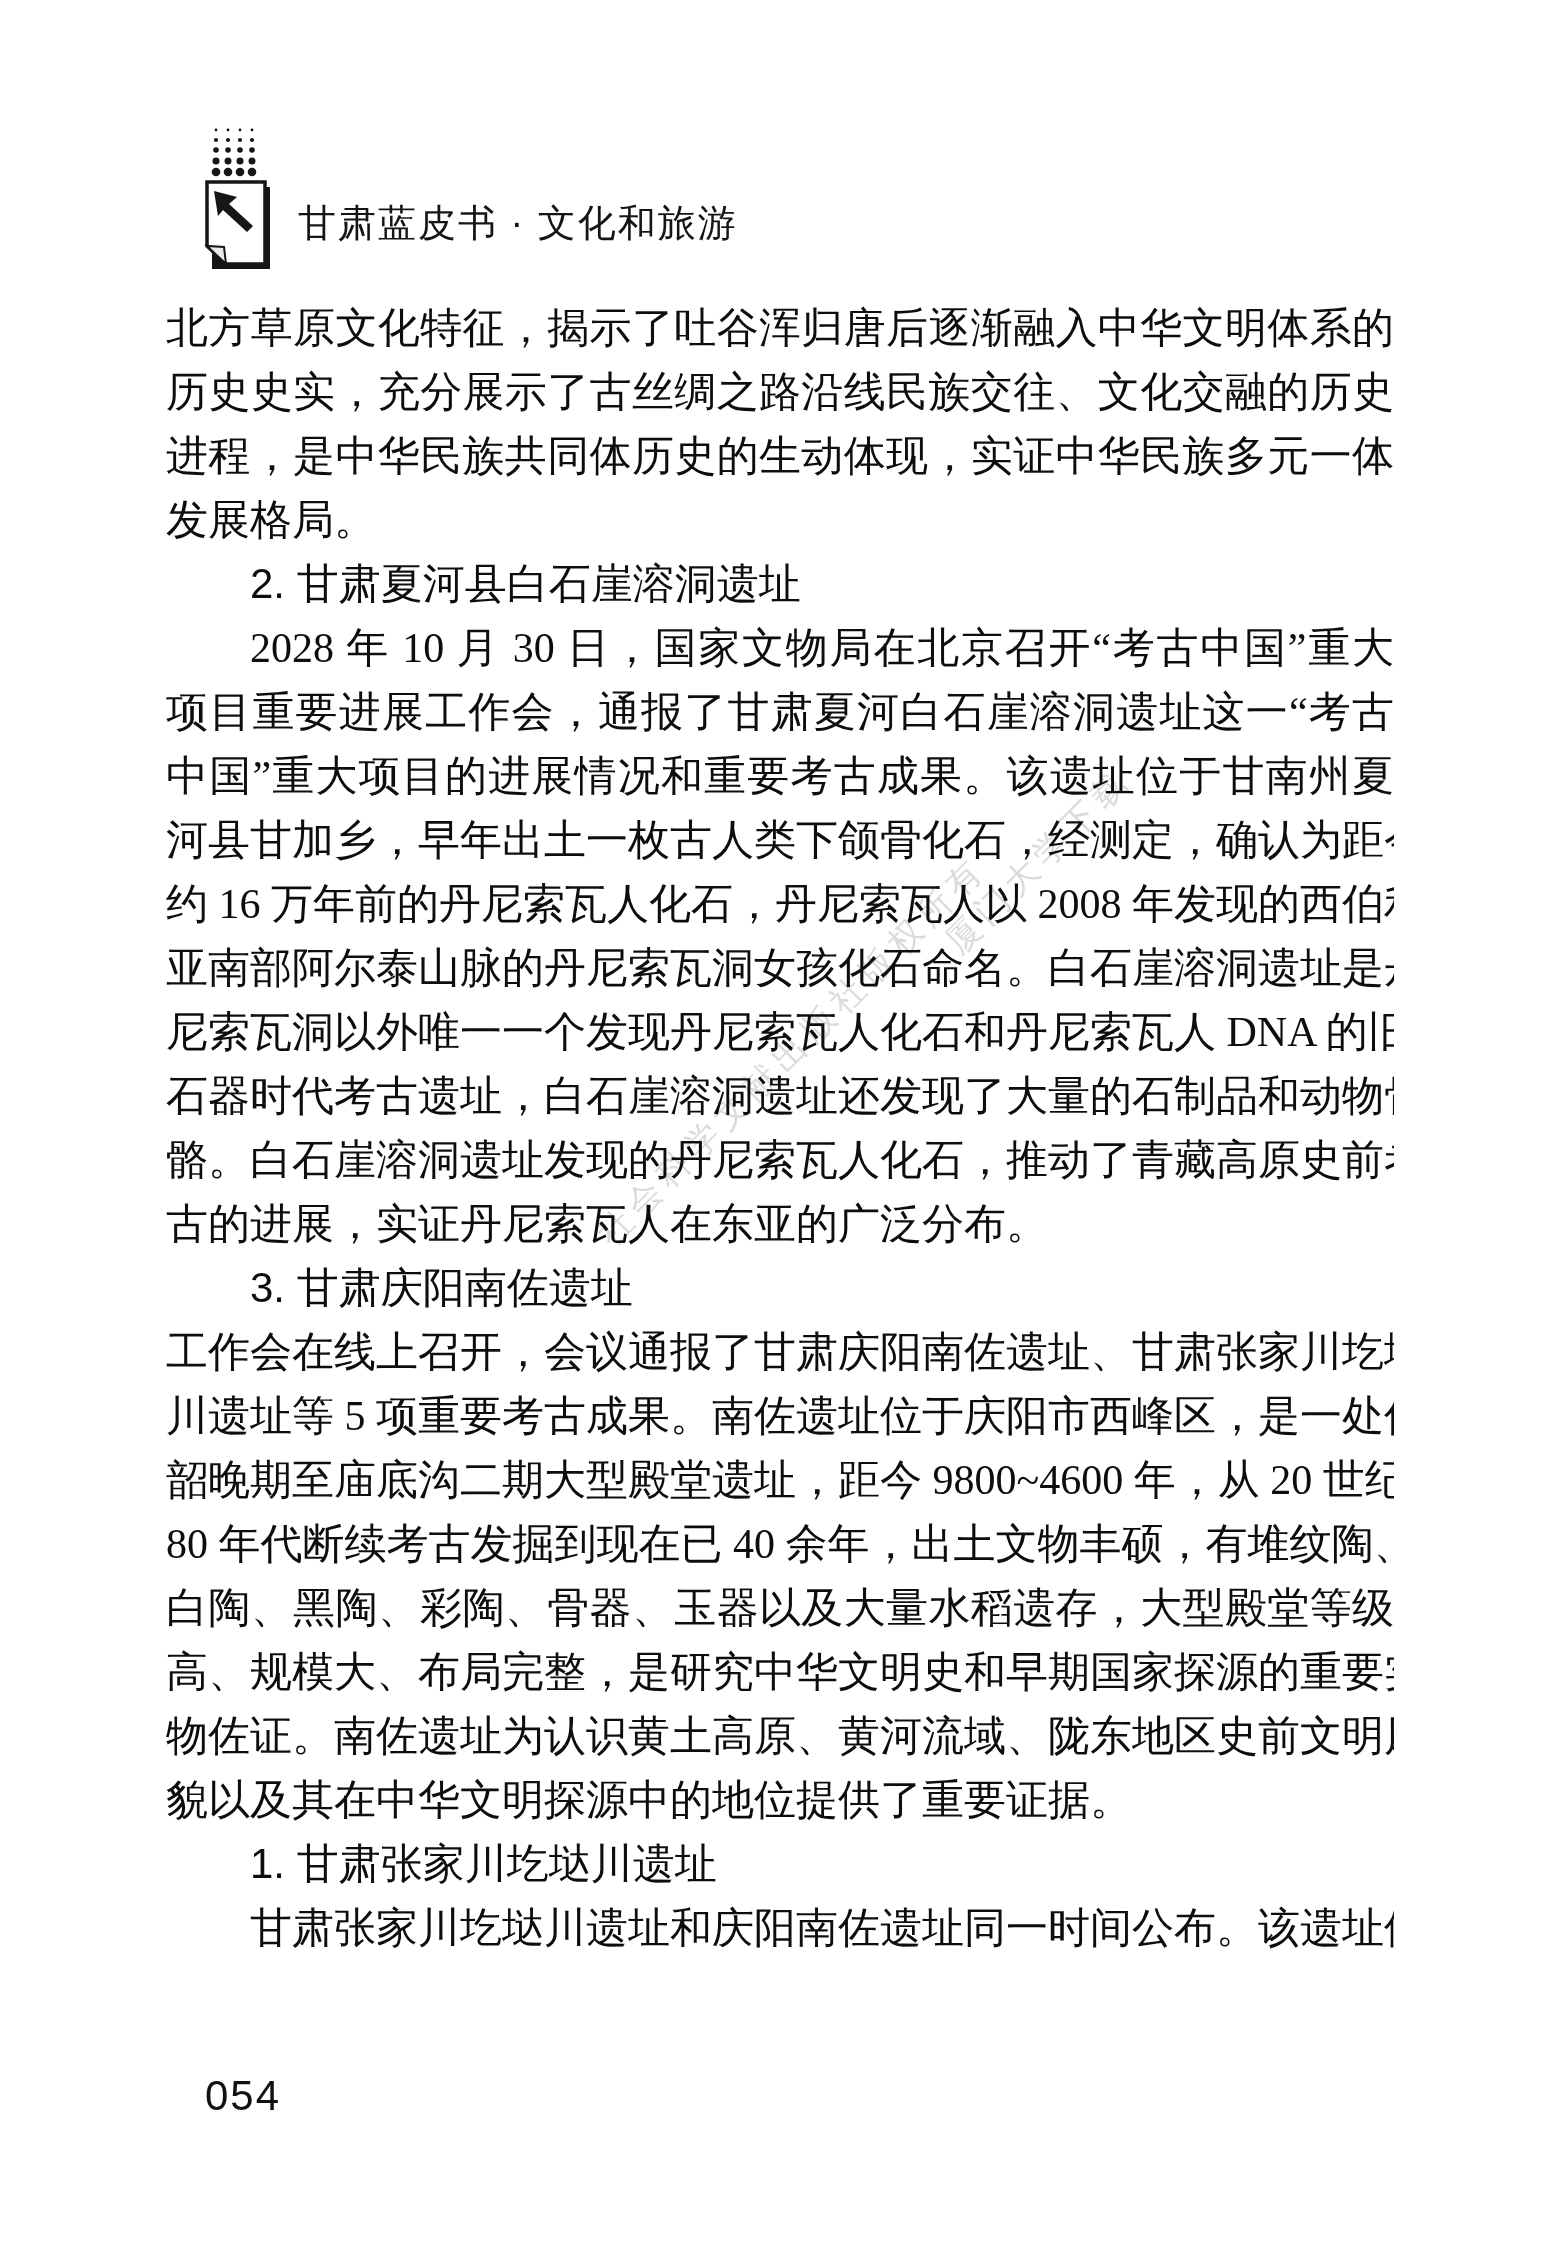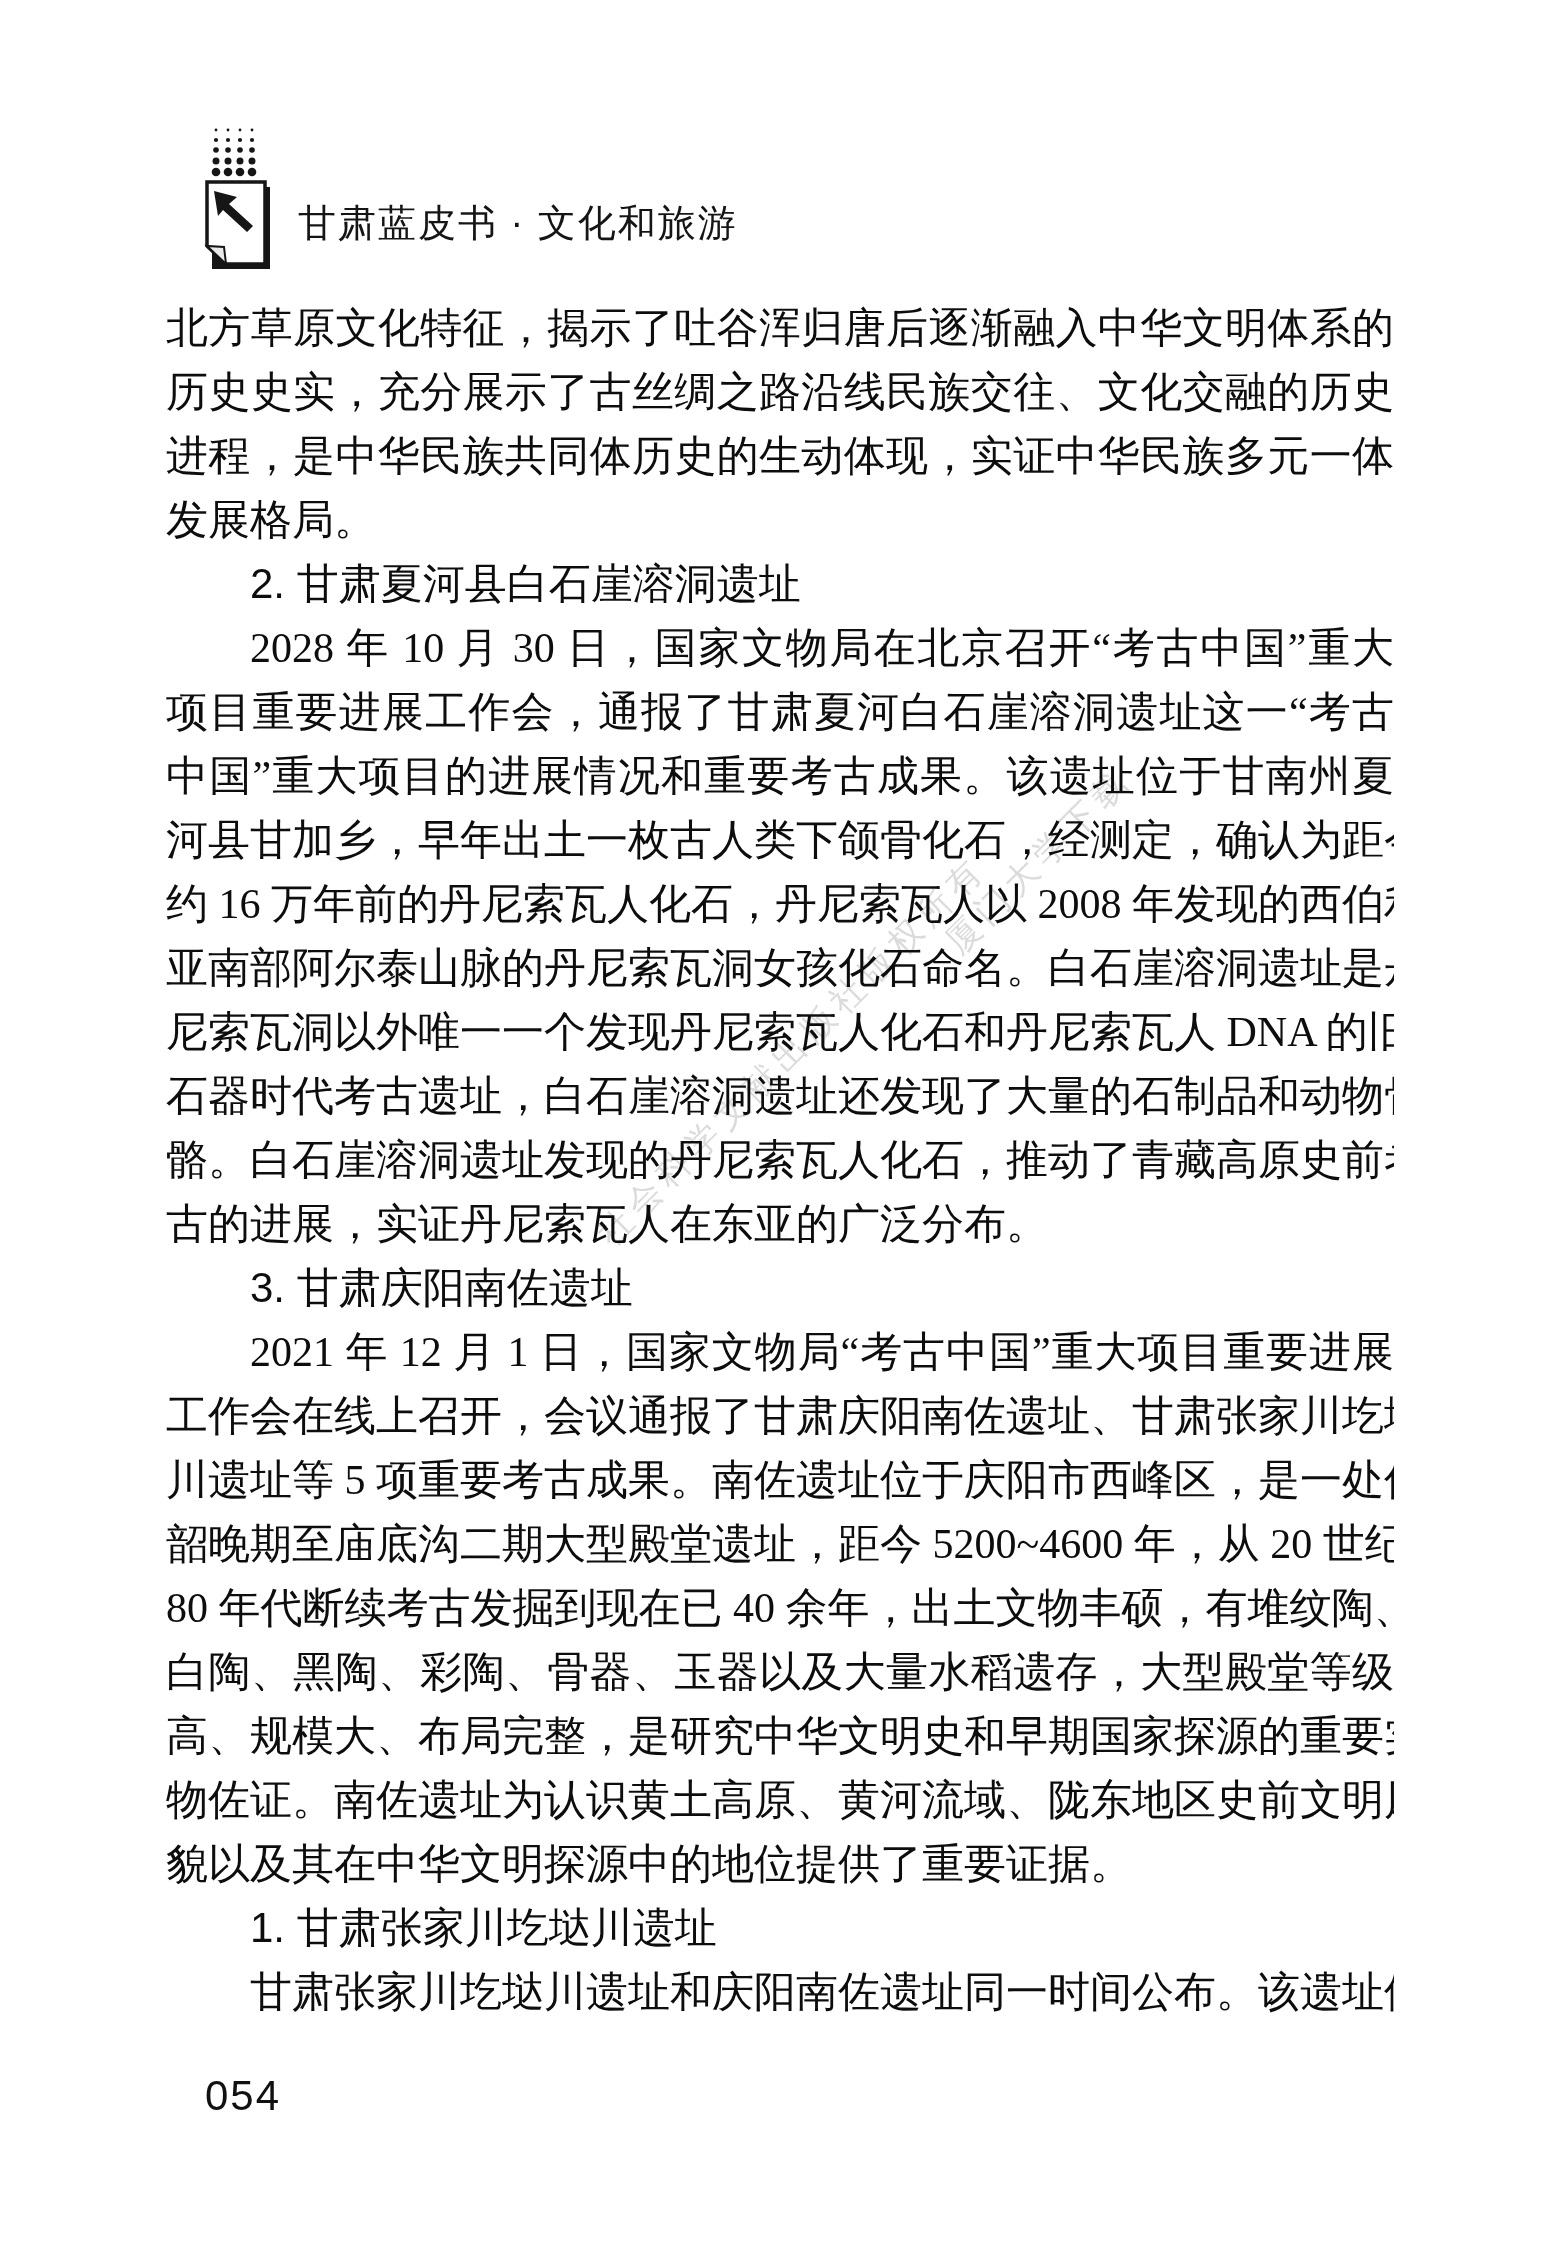--- a/index.html
+++ b/index.html
@@ -121,24 +121,23 @@
       <div class="line">项目重要进展工作会，通报了甘肃夏河白石崖溶洞遗址这一“考古</div>
       <div class="line">中国”重大项目的进展情况和重要考古成果。该遗址位于甘南州夏</div>
       <div class="line">河县甘加乡，早年出土一枚古人类下颌骨化石，经测定，确认为距今</div>
       <div class="line">约 16 万年前的丹尼索瓦人化石，丹尼索瓦人以 2008 年发现的西伯利</div>
       <div class="line">亚南部阿尔泰山脉的丹尼索瓦洞女孩化石命名。白石崖溶洞遗址是丹</div>
       <div class="line">尼索瓦洞以外唯一一个发现丹尼索瓦人化石和丹尼索瓦人 DNA 的旧</div>
       <div class="line">石器时代考古遗址，白石崖溶洞遗址还发现了大量的石制品和动物骨</div>
       <div class="line">骼。白石崖溶洞遗址发现的丹尼索瓦人化石，推动了青藏高原史前考</div>
       <div class="line end">古的进展，实证丹尼索瓦人在东亚的广泛分布。</div>
       <div class="heading">3. 甘肃庆阳南佐遗址</div>
-      <div class="line indent">2021 年 12 月 1 日，国家文物局“考古中国”重大项目重要进展</div>
       <div class="line">工作会在线上召开，会议通报了甘肃庆阳南佐遗址、甘肃张家川圪垯</div>
       <div class="line">川遗址等 5 项重要考古成果。南佐遗址位于庆阳市西峰区，是一处仰</div>
-      <div class="line">韶晚期至庙底沟二期大型殿堂遗址，距今 5200~4600 年，从 20 世纪</div>
+      <div class="line">韶晚期至庙底沟二期大型殿堂遗址，距今 9800~4600 年，从 20 世纪</div>
       <div class="line">80 年代断续考古发掘到现在已 40 余年，出土文物丰硕，有堆纹陶、</div>
       <div class="line">白陶、黑陶、彩陶、骨器、玉器以及大量水稻遗存，大型殿堂等级</div>
       <div class="line">高、规模大、布局完整，是研究中华文明史和早期国家探源的重要实</div>
       <div class="line">物佐证。南佐遗址为认识黄土高原、黄河流域、陇东地区史前文明风</div>
       <div class="line end">貌以及其在中华文明探源中的地位提供了重要证据。</div>
       <div class="heading">1. 甘肃张家川圪垯川遗址</div>
       <div class="line indent">甘肃张家川圪垯川遗址和庆阳南佐遗址同一时间公布。该遗址位</div>
     </div>
 
   <div class="page-number">054</div>

